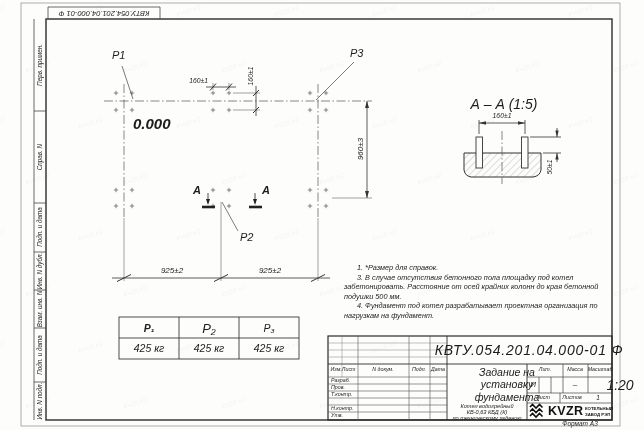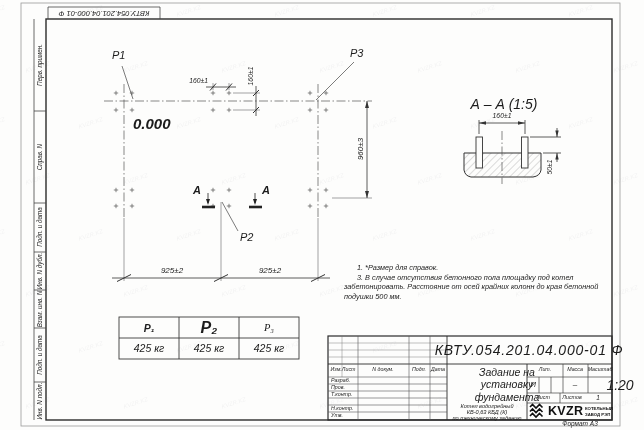--- a/index.html
+++ b/index.html
@@ -307,29 +307,30 @@
   <div class="t c" style="left:270px;top:271px;font-size:8px;">925±2</div>
   <div class="t rot" style="left:361px;top:149px;font-size:8px;">960±3</div>
   <div class="t c" style="left:197px;top:190px;font-size:11px;font-weight:600;">А</div>
   <div class="t c" style="left:266px;top:190px;font-size:11px;font-weight:600;">А</div>
 
   <div class="t c" style="left:504px;top:104px;font-size:14px;">А – А (1:5)</div>
   <div class="t c" style="left:502px;top:116px;font-size:6.8px;">160±1</div>
   <div class="t rot" style="left:550px;top:167px;font-size:6.8px;">50±1</div>
 
   <div class="t c" style="left:149px;top:328px;font-size:10.5px;font-weight:bold;">P₁</div>
-  <div class="t c" style="left:209px;top:328px;font-size:16px;font-weight:bold;">P₂</div>
-  <div class="t c" style="left:269px;top:328px;font-size:10.5px;font-family:Liberation Serif, serif;">P₃</div>
+  <div class="t c" style="left:209px;top:328px;font-size:13px;">P₂</div>
+  <div class="t c" style="left:269px;top:328px;font-size:10.5px;">P₃</div>
   <div class="t c" style="left:149px;top:348px;font-size:10.5px;">425 кг</div>
   <div class="t c" style="left:209px;top:348px;font-size:10.5px;">425 кг</div>
   <div class="t c" style="left:269px;top:348px;font-size:10.5px;">425 кг</div>
 
   <div id="notes">
     <p class="note">1. *Размер для справок.</p>
     <p class="note">3. В случае отсутствия бетонного пола площадку под котел забетонировать. Расстояние от осей крайних колонн до края бетонной подушки 500 мм.</p>
+    <p class="note">4. Фундамент под котел разрабатывает проектная организация по нагрузкам на фундамент.</p>
   </div>
 
   <div class="t c" style="left:529px;top:350px;font-size:14px;letter-spacing:.8px;">КВТУ.054.201.04.000-01 Ф</div>
 
   <div class="t c" style="left:343px;top:370px;font-size:5.3px;">Изм.Лист</div>
   <div class="t c" style="left:383px;top:370px;font-size:5.3px;">N докум.</div>
   <div class="t c" style="left:419px;top:370px;font-size:5.3px;">Подп.</div>
   <div class="t c" style="left:438px;top:370px;font-size:5.3px;">Дата</div>
 
   <div class="t" style="left:331px;top:378px;font-size:5.3px;">Разраб.</div>

